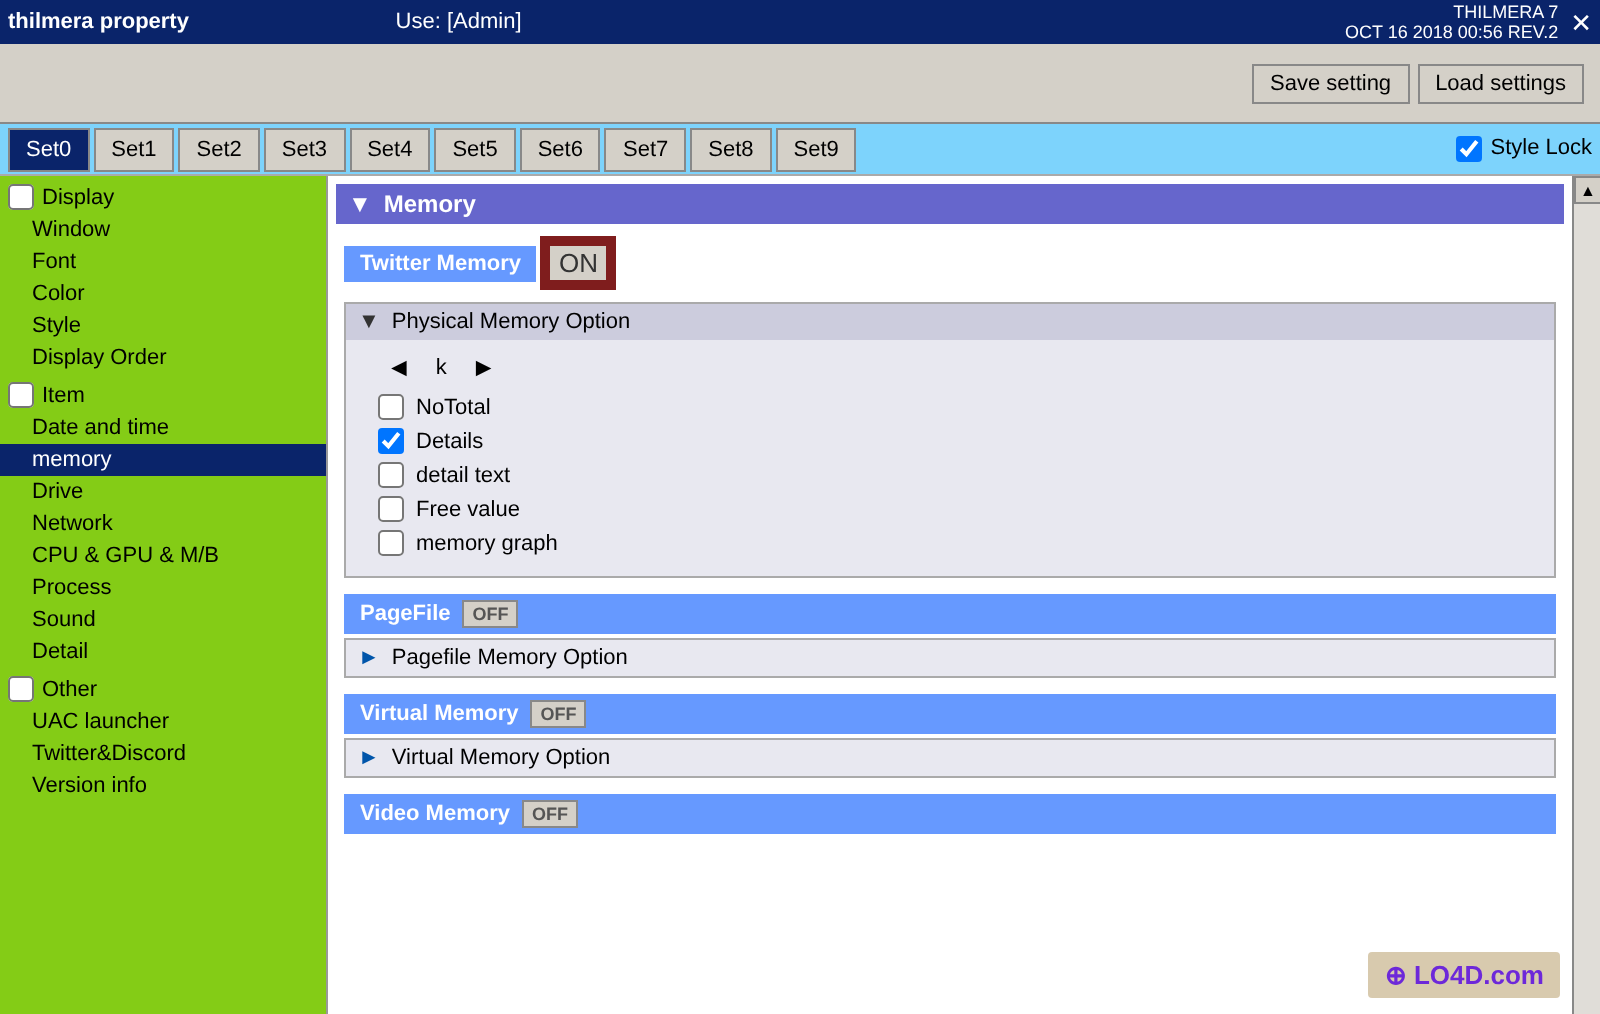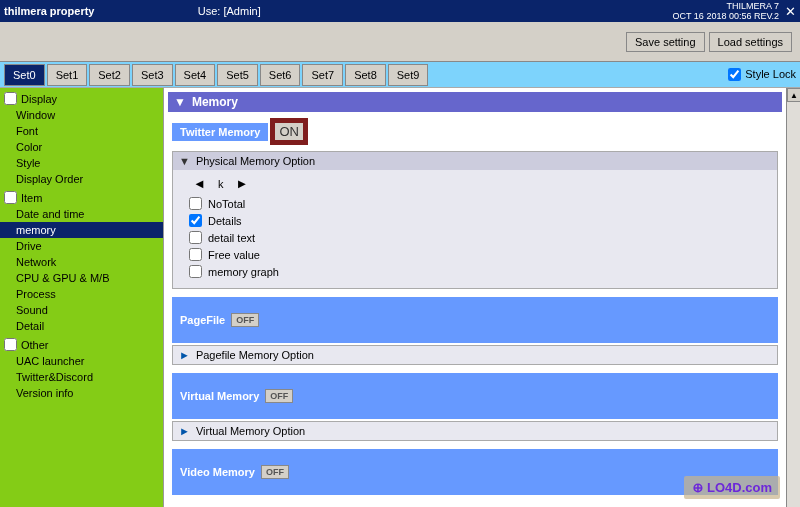--- a/index.html
+++ b/index.html
@@ -98,21 +98,21 @@
       display: flex; align-items: center; margin: 4px 0; font-size: 11px;
     }
     .checkbox-row input[type=checkbox] { margin-right: 6px; }
 
     
     .sub-section {
       margin: 8px 8px 4px 8px;
     }
     .sub-section-header {
       display: flex; align-items: center; background: #6699ff; color: white;
-      padding: 16px 8px; font-size: 11px; font-weight: bold; cursor: pointer;
+      padding: 3px 8px; font-size: 11px; font-weight: bold; cursor: pointer;
     }
     .sub-section-header .off-badge {
       background: #d4d0c8; color: #555; font-size: 9px; padding: 1px 4px;
       margin-left: 6px; border: 1px solid #888;
     }
 
     .sub-option-row {
       display: flex; align-items: center; border: 1px solid #aaa;
       margin: 2px 0; background: #e8e8f0; padding: 3px 6px; cursor: pointer;
     }

